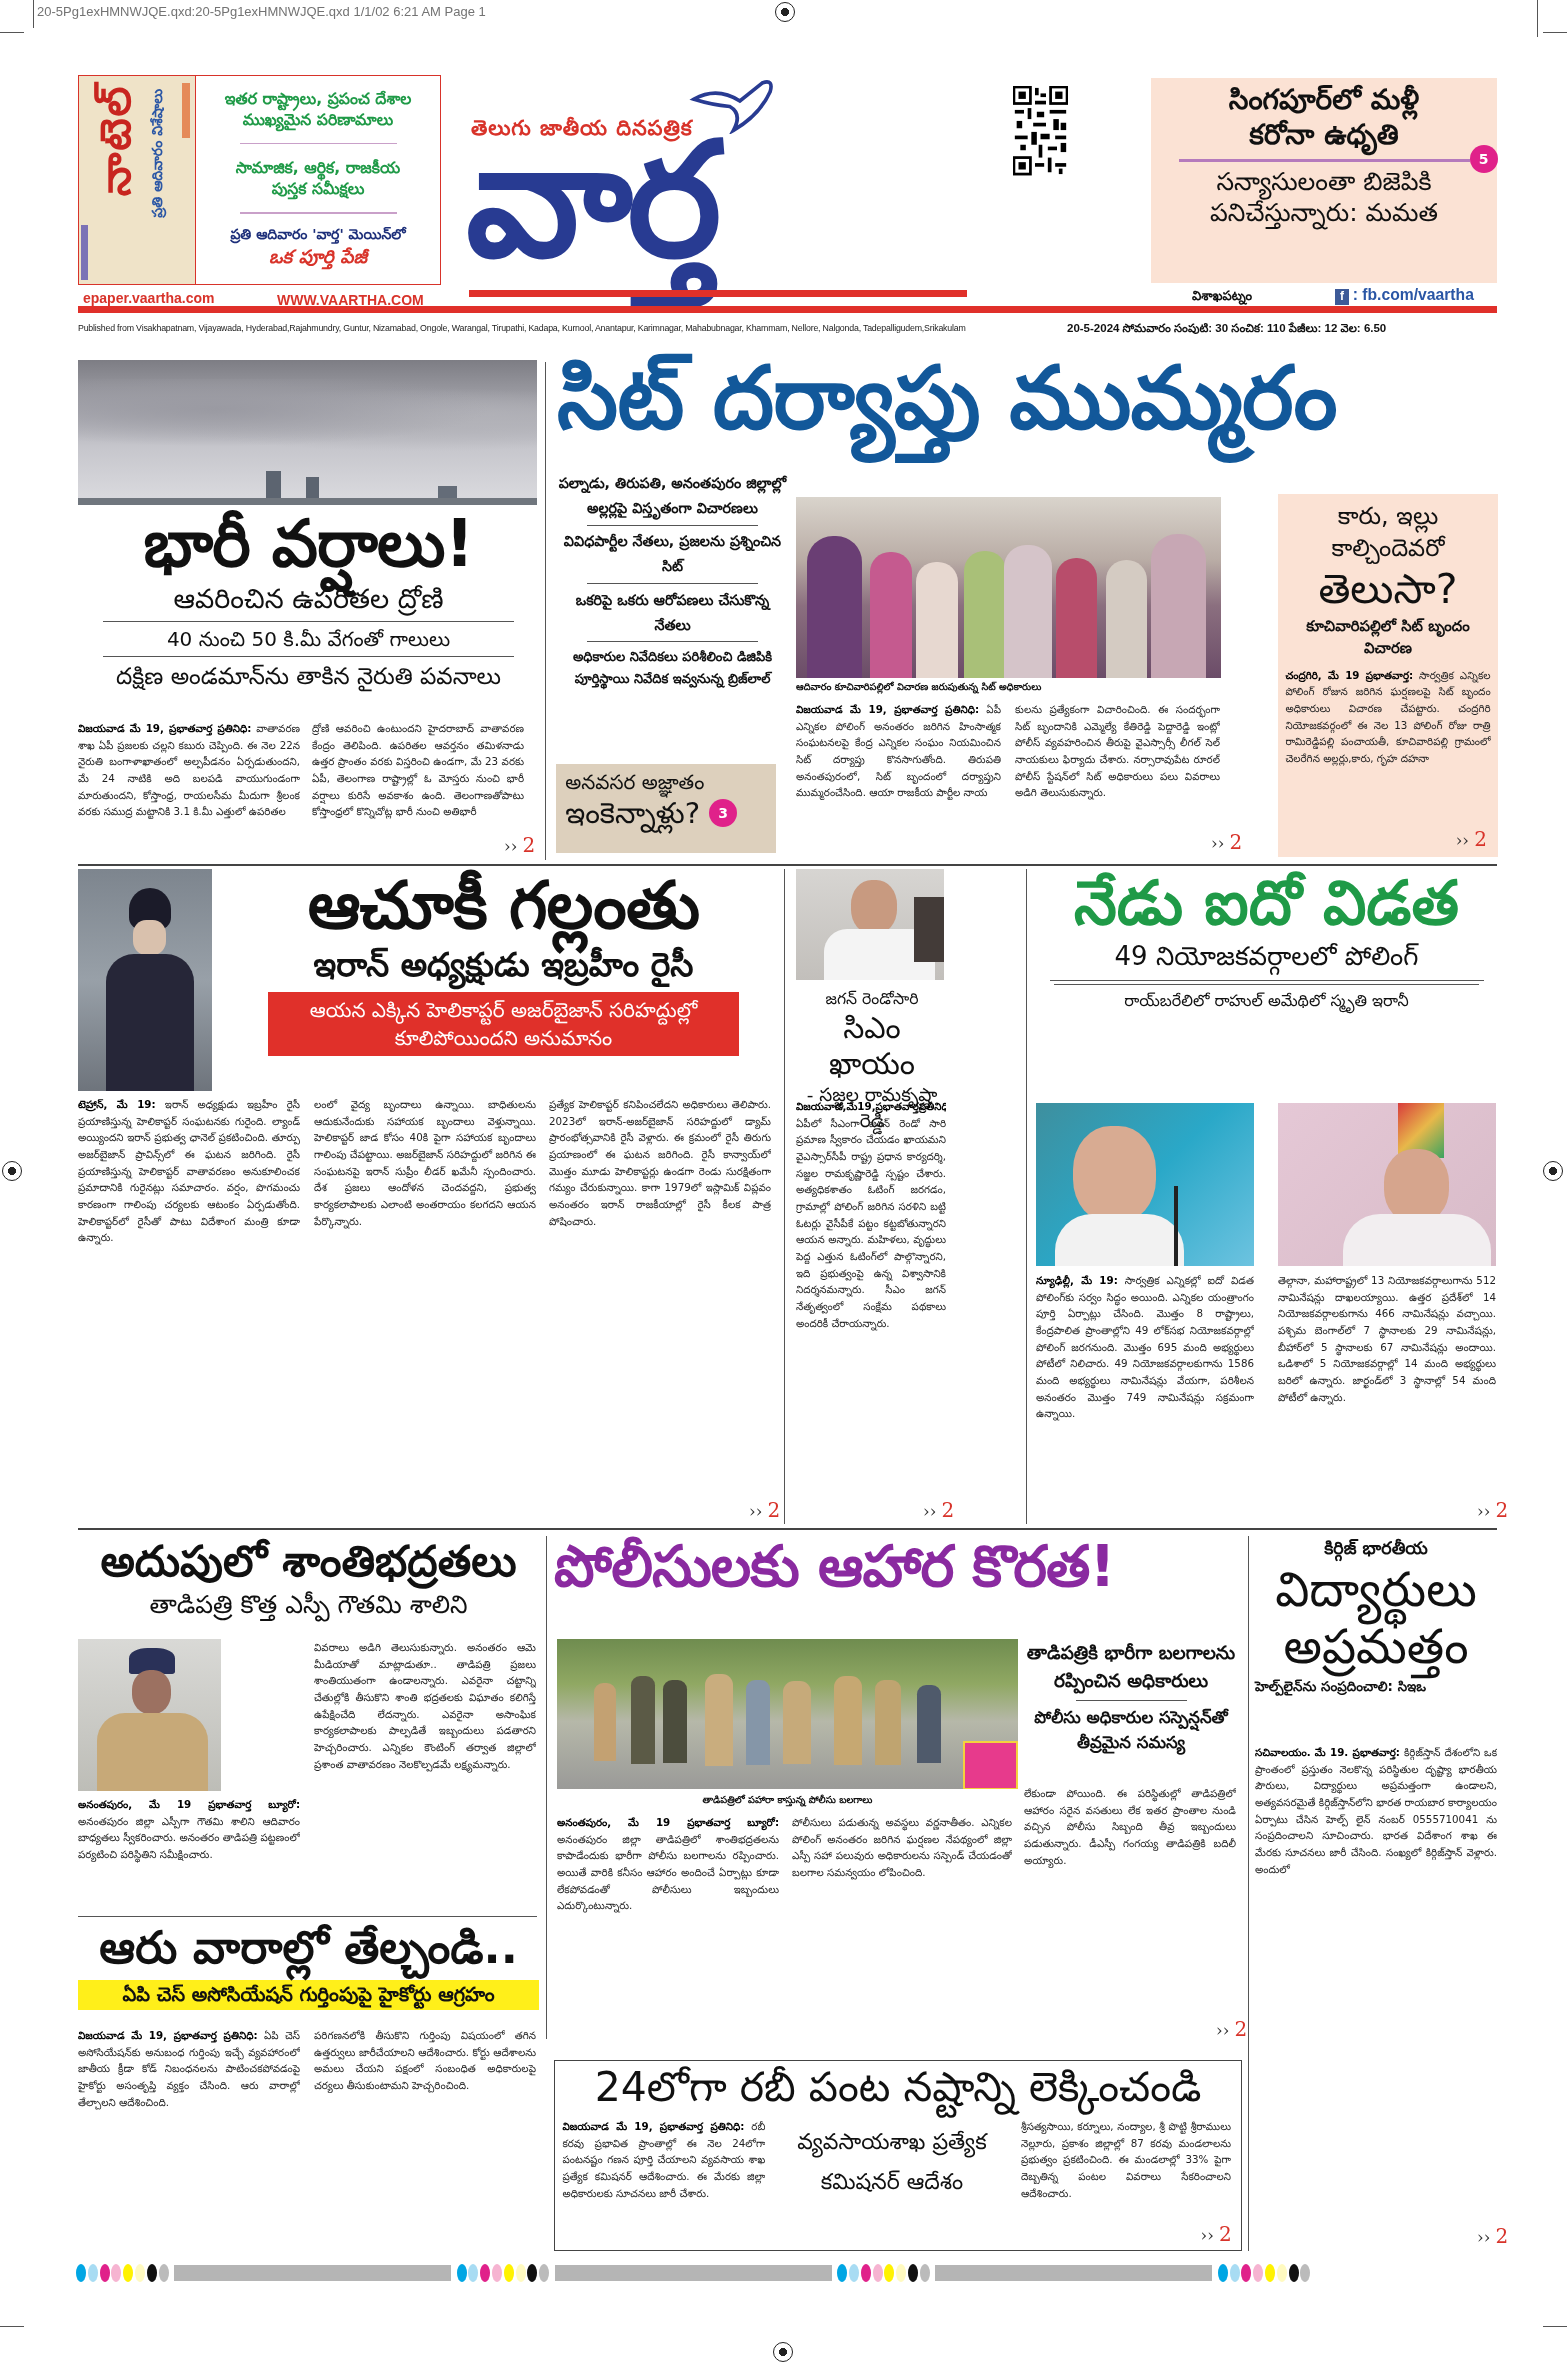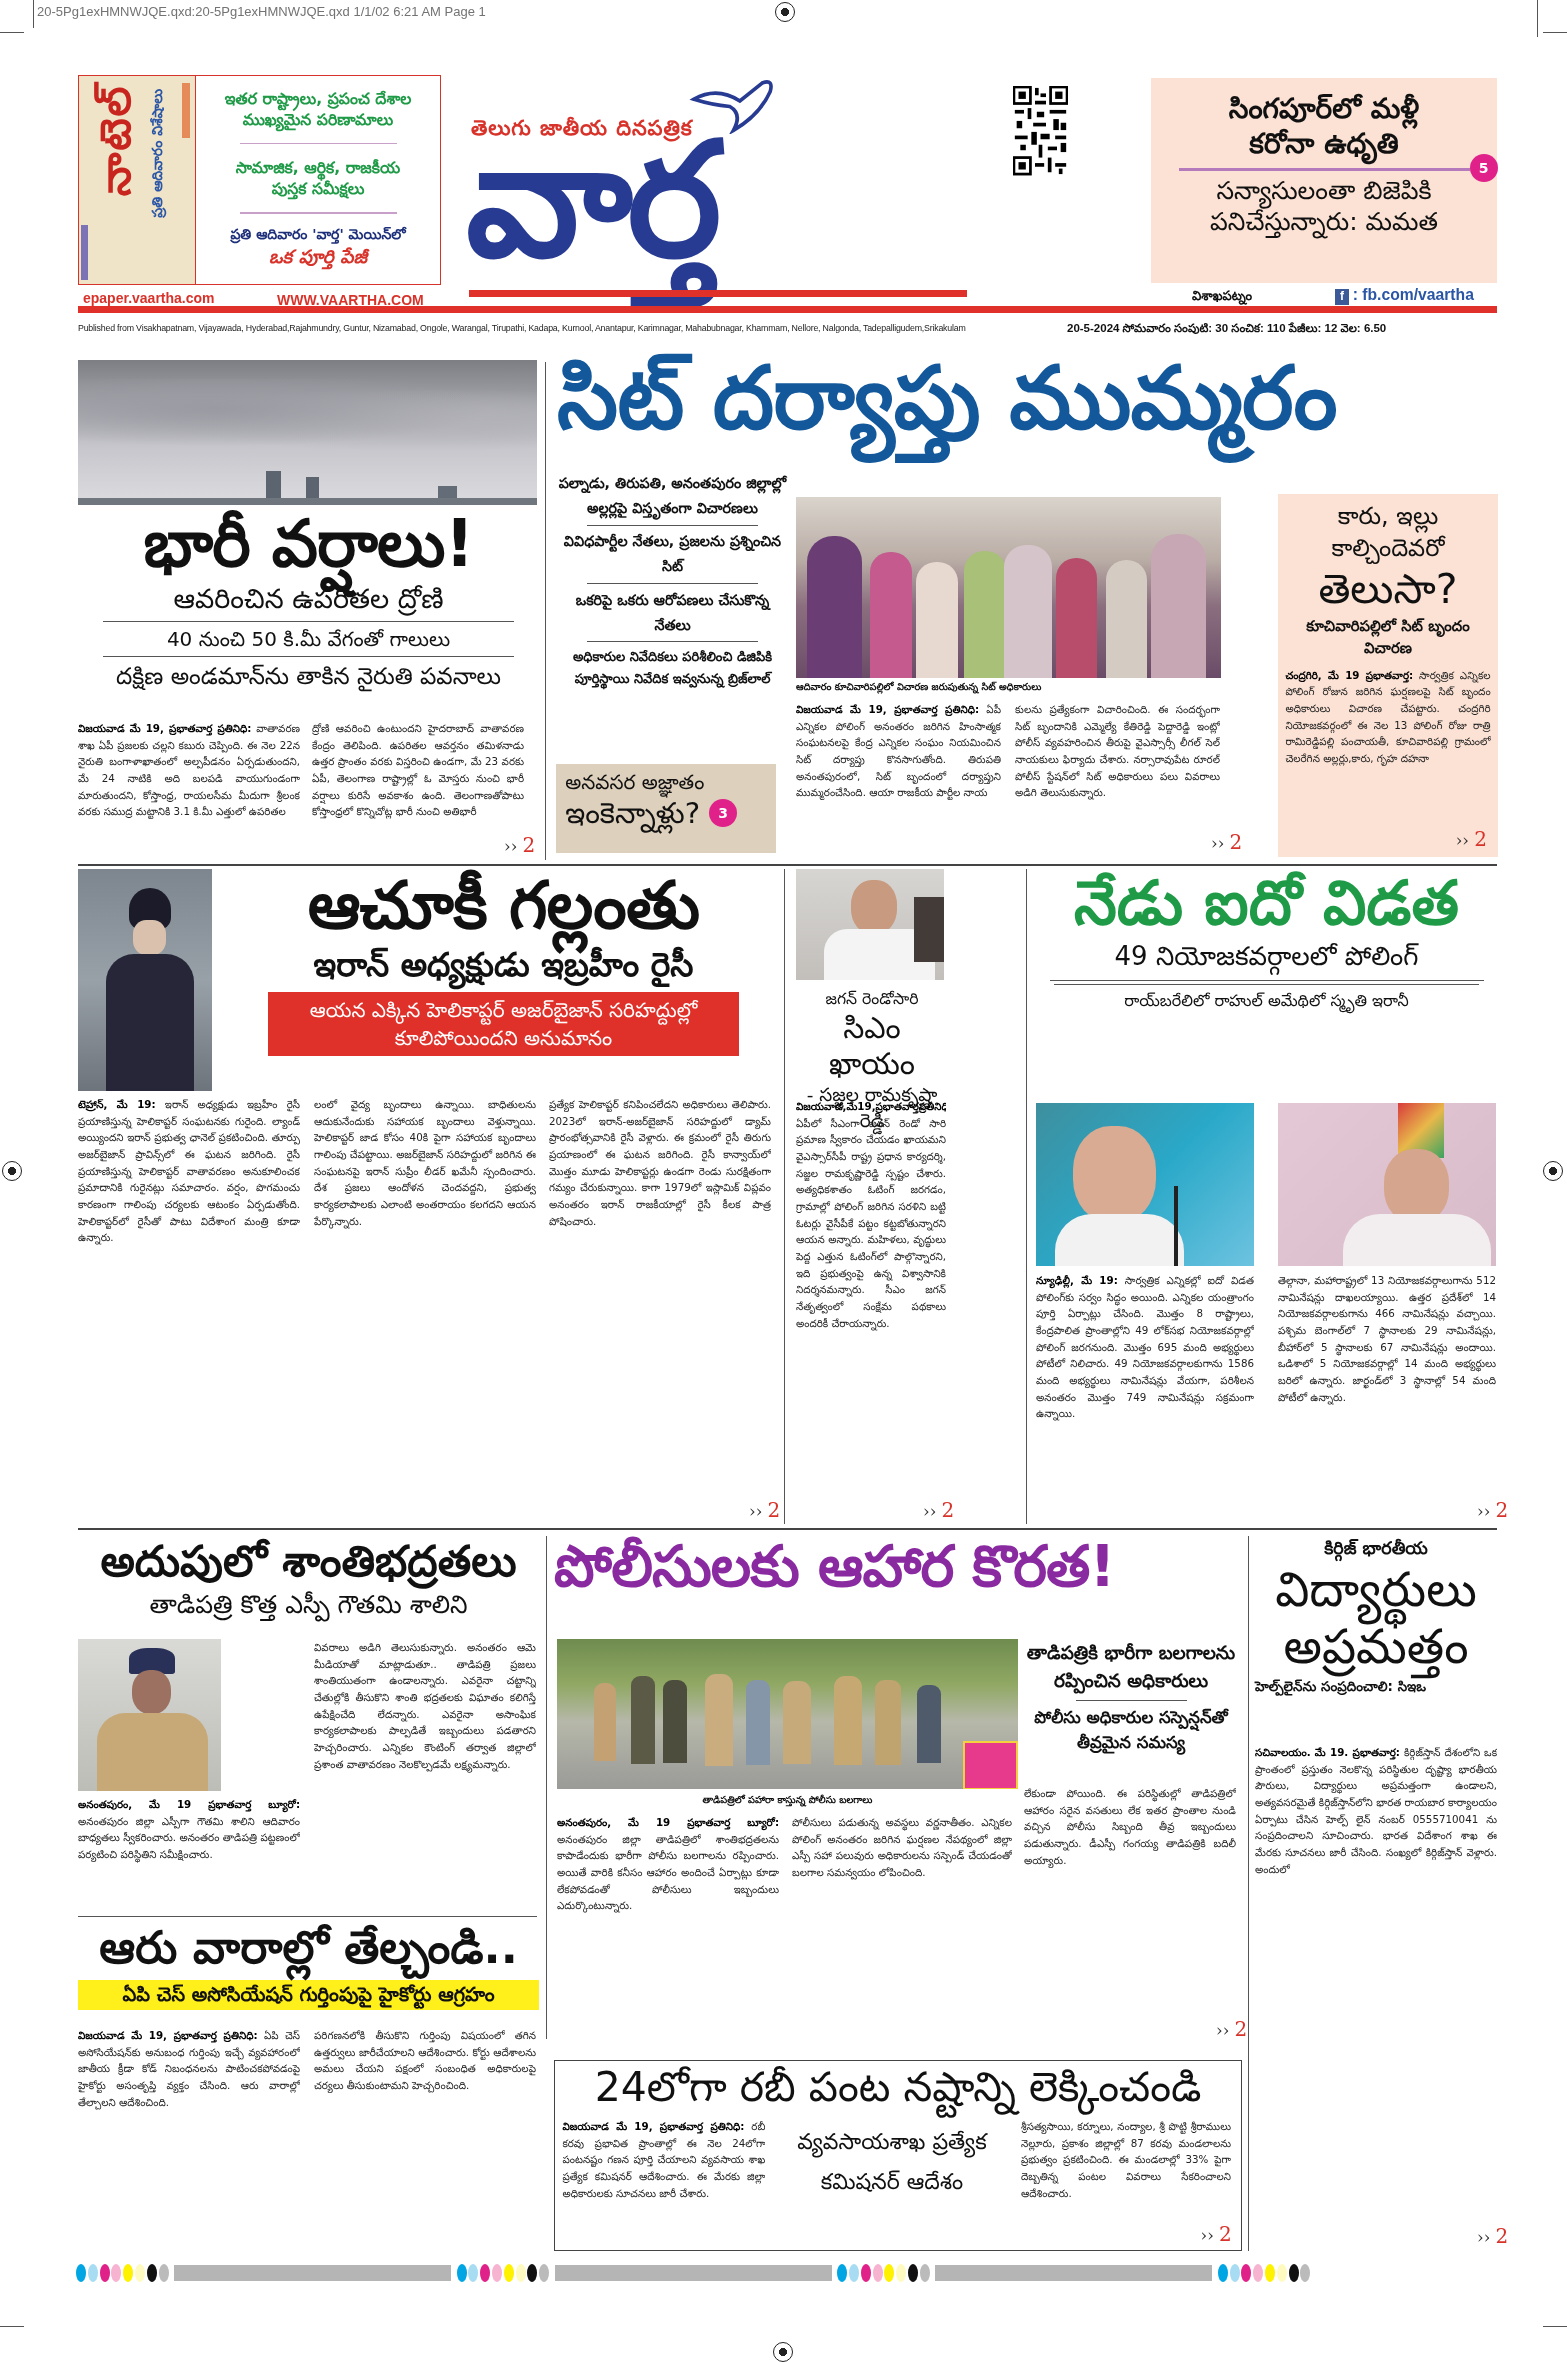--- a/index.html
+++ b/index.html
@@ -25,21 +25,21 @@
   .promo-main .b { color: #1d2f7a; font-size: 14px; font-weight: bold; }
   .promo-main .r { color: #d8332a; font-size: 18.5px; font-weight: bold; font-style: italic; }
   .url1 { left: 83px; top: 290px; color: #d8332a; font-family: "Liberation Sans", sans-serif; font-weight: bold; font-size: 14px; }
   .url2 { left: 277px; top: 292px; color: #d8332a; font-family: "Liberation Sans", sans-serif; font-weight: bold; font-size: 14px; }
 
   .tagline { left: 471px; top: 116px; color: #d8332a; font-size: 21px; font-weight: bold; letter-spacing: 0.9px; }
   .logo-word { left: 466px; top: 120px; font-size: 159px; font-weight: bold; color: #283b92; font-family: "DejaVu Sans", sans-serif; letter-spacing: -5.5px; line-height: 1; }
   .logo-bar2 { left: 469px; top: 290px; width: 498px; height: 7.4px; background: #e0302a; }
   .qr { left: 1013px; top: 86px; width: 55px; height: 90px; }
   .bird { left: 689px; top: 79px; }
-  .teaser-box { left: 1151px; top: 78px; width: 346px; height: 205px; background: #fbe2d4; display: flex; flex-direction: column; align-items: center; padding-top: 13px; }
+  .teaser-box { left: 1151px; top: 78px; width: 346px; height: 205px; background: #fbe2d4; display: flex; flex-direction: column; align-items: center; padding-top: 4px; }
   .teaser-box .t1 { font-size: 28px; font-weight: bold; line-height: 1.25; text-align: center; }
   .teaser-box .sep { width: 291px; height: 2.8px; background: #b57abc; margin: 7.4px 0 3.7px; position: relative; }
   .teaser-box .t2 { font-size: 25px; line-height: 1.25; text-align: center; }
   .pbadge { width: 28px; height: 28px; border-radius: 50%; background: #e0218a; color: #fff; font-weight: bold; font-size: 14px; display: flex; align-items: center; justify-content: center; }
   .city { left: 1192px; top: 288px; font-size: 13px; font-weight: bold; }
   .fb { left: 1335px; top: 286px; color: #2a56a5; font-family: "Liberation Sans", sans-serif; font-size: 15.7px; font-weight: bold; }
   .fb-icon { display: inline-block; width: 14px; height: 15.7px; background: #3d5a98; color: #fff; font-size: 12px; text-align: center; line-height: 15.7px; margin-right: 3.7px; }
   .red-rule { left: 78px; top: 306px; width: 1419px; height: 6.5px; background: #e0302a; }
   .publine { left: 78px; top: 323px; font-family: "Liberation Sans", sans-serif; font-size: 8.8px; color: #222; letter-spacing: -0.2px; }
   .dateline { left: 1067px; top: 322px; font-family: "Liberation Sans", sans-serif; font-weight: bold; font-size: 11.5px; }

